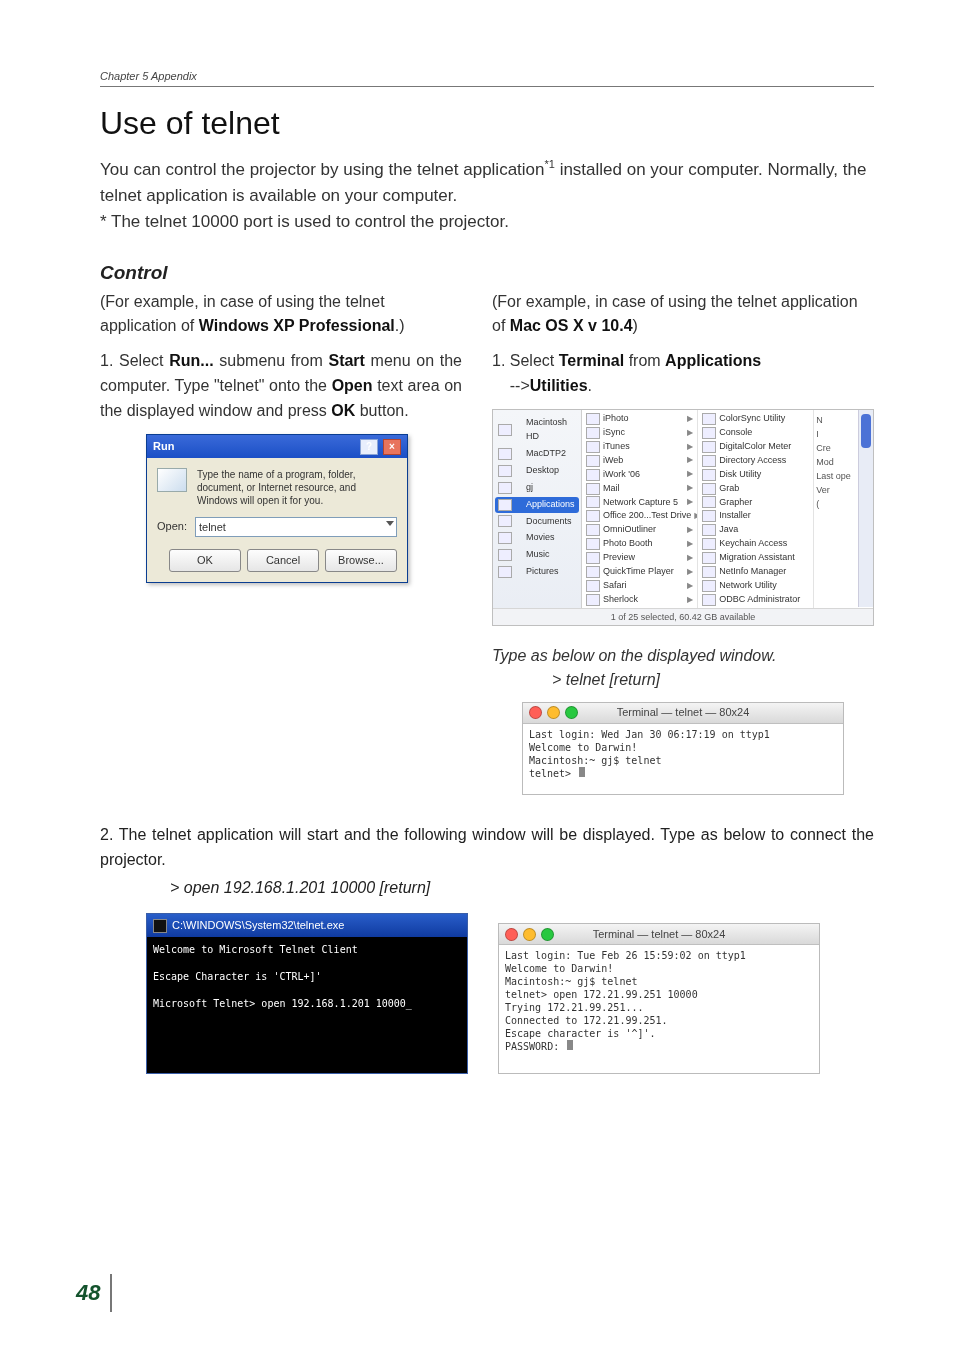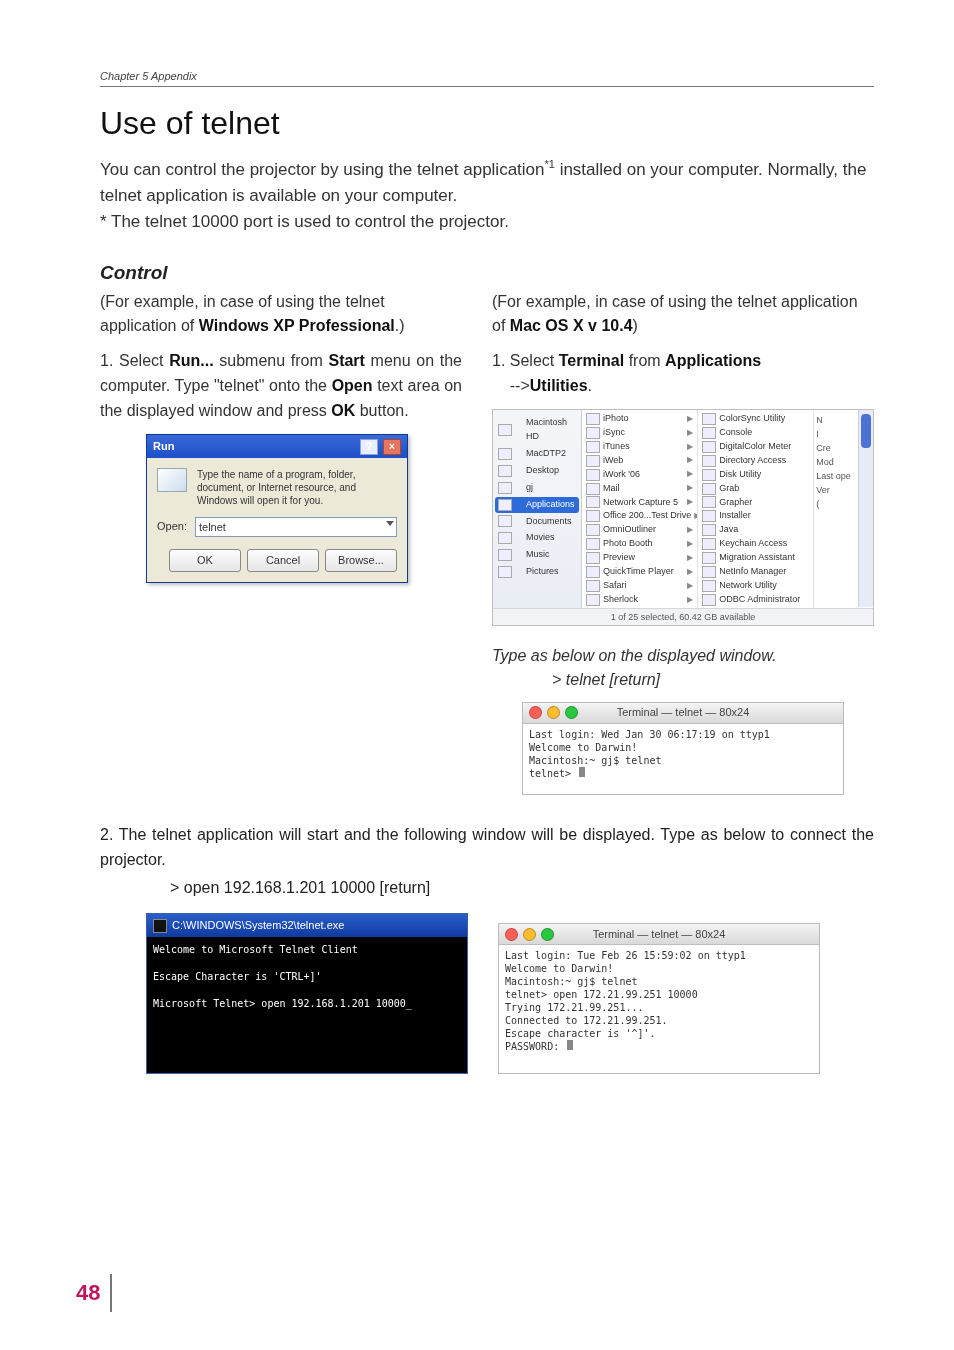--- a/index.html
+++ b/index.html
@@ -51,33 +51,33 @@
   
   .term-mac{width:320px;margin:10px 0 0 30px;border:1px solid #bbb;background:#fff;font-family:Menlo,monospace;font-size:10px;color:#333;}
   .term-mac .tbar{height:20px;background:linear-gradient(#f4f4f4,#d9d9d9);border-bottom:1px solid #bfbfbf;display:flex;align-items:center;padding:0 6px;position:relative;}
   .tl-b{width:11px;height:11px;border-radius:50%;margin-right:5px;display:inline-block;border:1px solid rgba(0,0,0,.25);}
   .tl-r{background:#ff5f57;} .tl-y{background:#febc2e;} .tl-g{background:#28c840;}
   .term-mac .ttitle{position:absolute;left:0;right:0;text-align:center;font-family:Arial,sans-serif;font-size:11px;color:#444;}
   .term-mac .tbody{padding:4px 6px;line-height:1.3;min-height:62px;text-align:left;}
 
   
   .step2{margin-top:28px;font-size:16px;line-height:1.55;text-align:justify;}
-  .step2 .cmd{margin:4px 0 12px 70px;}
+  .step2 .cmd{margin:4px 0 12px 70px;font-style:italic;}
   .bottom-row{display:flex;gap:30px;align-items:flex-start;margin-top:8px;}
 
   
   .win-telnet{width:320px;margin-left:46px;border:1px solid #3a5ea8;font-family:"Lucida Console",monospace;font-size:10px;color:#fff;}
   .win-telnet .ttl{background:linear-gradient(#295ec9,#0f3aa0);padding:3px 6px;font-family:Arial,sans-serif;font-size:11px;display:flex;align-items:center;gap:5px;}
   .win-telnet .cmdic{width:12px;height:12px;background:#111;border:1px solid #888;display:inline-block;}
   .win-telnet .body{background:#000;padding:6px 6px 30px 6px;line-height:1.35;min-height:100px;white-space:pre;text-align:left;}
 
   .ipnote{font-size:15px;margin:8px 0 0 28px;}
 
   
-  .pageno{position:absolute;left:76px;bottom:44px;font-weight:700;font-size:22px;color:#be185d;}
+  .pageno{position:absolute;left:76px;bottom:44px;font-style:italic;font-weight:700;font-size:22px;color:#14532d;}
   .pageno::after{content:"";position:absolute;right:-12px;top:-6px;bottom:-6px;width:2px;background:#777;}
 
   .cursor::after{content:"";display:inline-block;width:6px;height:10px;background:#888;margin-left:2px;vertical-align:baseline;}
 </style>
 </head>
 <body>
 
 <div class="page">
   <div class="chapter">Chapter 5 Appendix</div>
   <h1>Use of telnet</h1>

